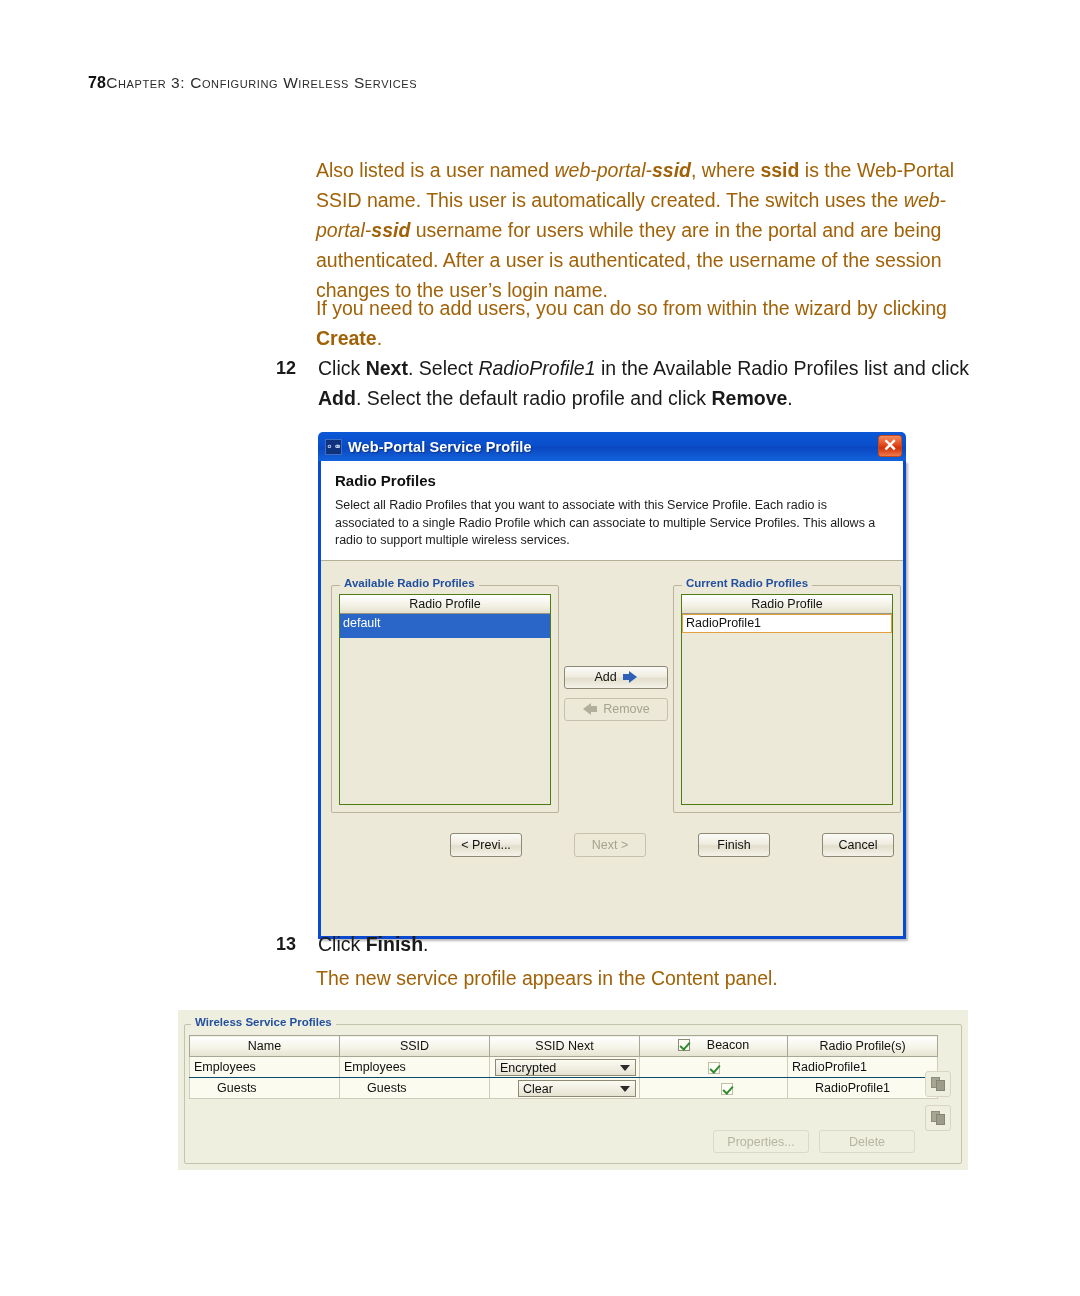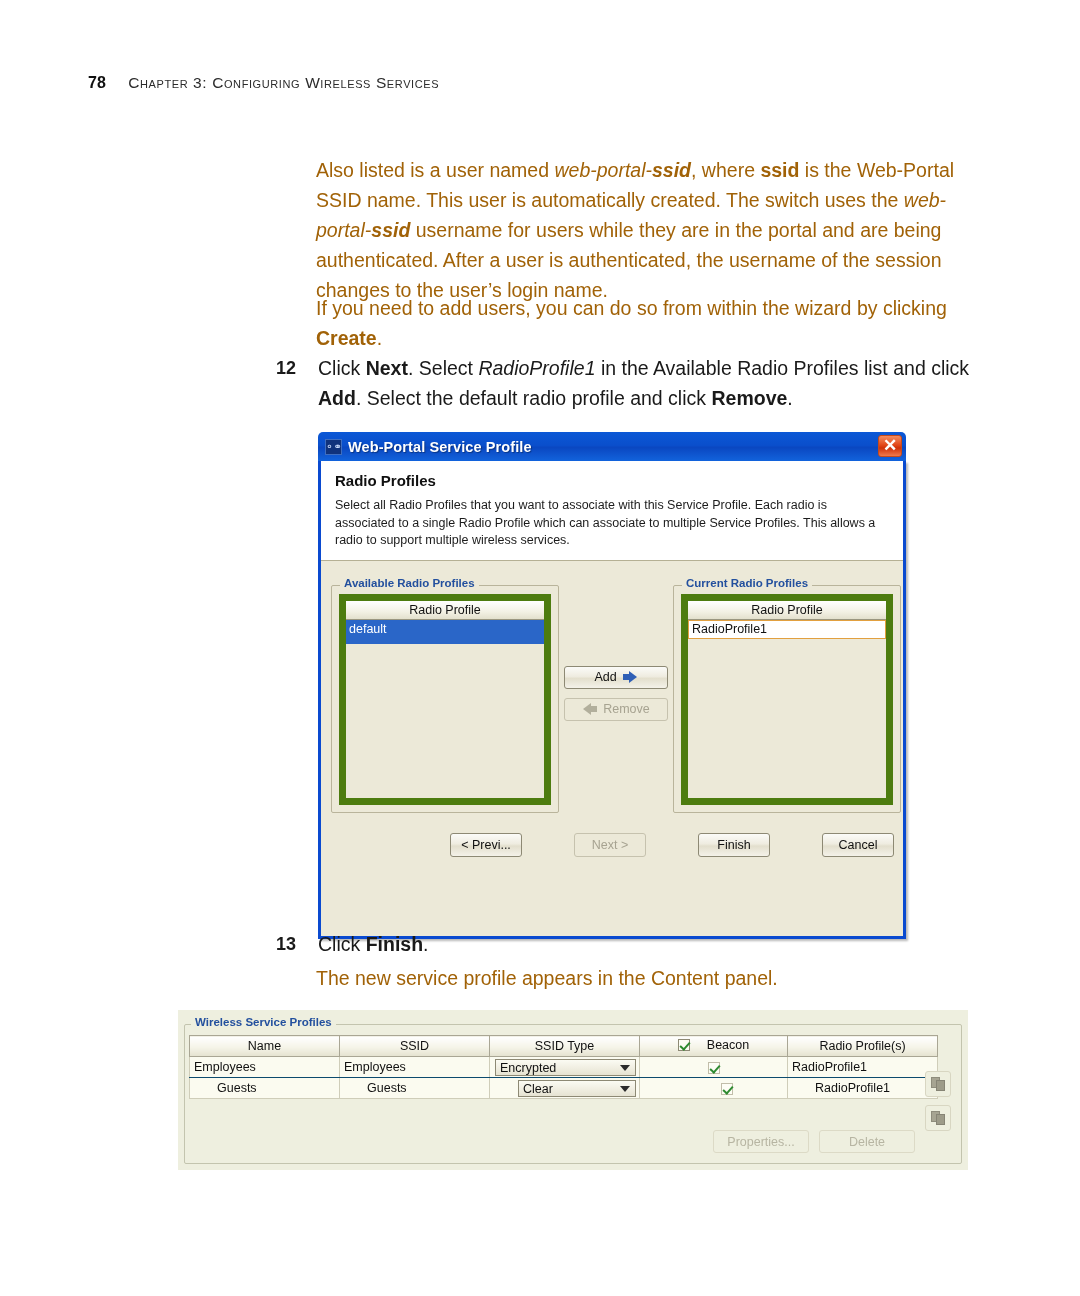--- a/index.html
+++ b/index.html
@@ -16,21 +16,20 @@
     overflow: hidden;
   }
 
   
   .page-header {
     position: absolute;
     left: 88px;
     top: 74px;
     display: flex;
     align-items: baseline;
-    gap: 22px;
   }
   .page-number {
     font-size: 16px;
     font-weight: bold;
     color: #111;
     letter-spacing: 0.2px;
   }
   .chapter-title {
     font-size: 15.5px;
     font-variant: small-caps;
@@ -194,21 +193,21 @@
   .gb-avail { left: 10px; top: 24px; width: 228px; height: 228px; }
   .gb-curr  { left: 352px; top: 24px; width: 228px; height: 228px; }
 
   .listbox {
     position: absolute;
     left: 7px;
     top: 8px;
     right: 7px;
     bottom: 7px;
     background: #ece9d8;
-    border: 7px solid #4d7c0f;
+    border: 1px solid #4d7c0f;
     box-sizing: border-box;
     overflow: hidden;
   }
   .lb-header {
     height: 19px;
     background: linear-gradient(to bottom, #ffffff 0%, #f3f1e4 60%, #e3e0cd 100%);
     border-bottom: 1px solid #9a9680;
     font-size: 12.5px;
     text-align: center;
     line-height: 19px;
@@ -579,21 +578,21 @@
         <col style="width:150px">
         <col style="width:150px">
         <col style="width:150px">
         <col style="width:148px">
         <col style="width:150px">
       </colgroup>
       <thead>
         <tr>
           <th>Name</th>
           <th>SSID</th>
-          <th>SSID Type</th>
+          <th>SSID Next</th>
           <th>
             <span class="th-check">
               <span class="chk"></span>
               <span>Beacon</span>
             </span>
           </th>
           <th>Radio Profile(s)</th>
         </tr>
       </thead>
       <tbody>

